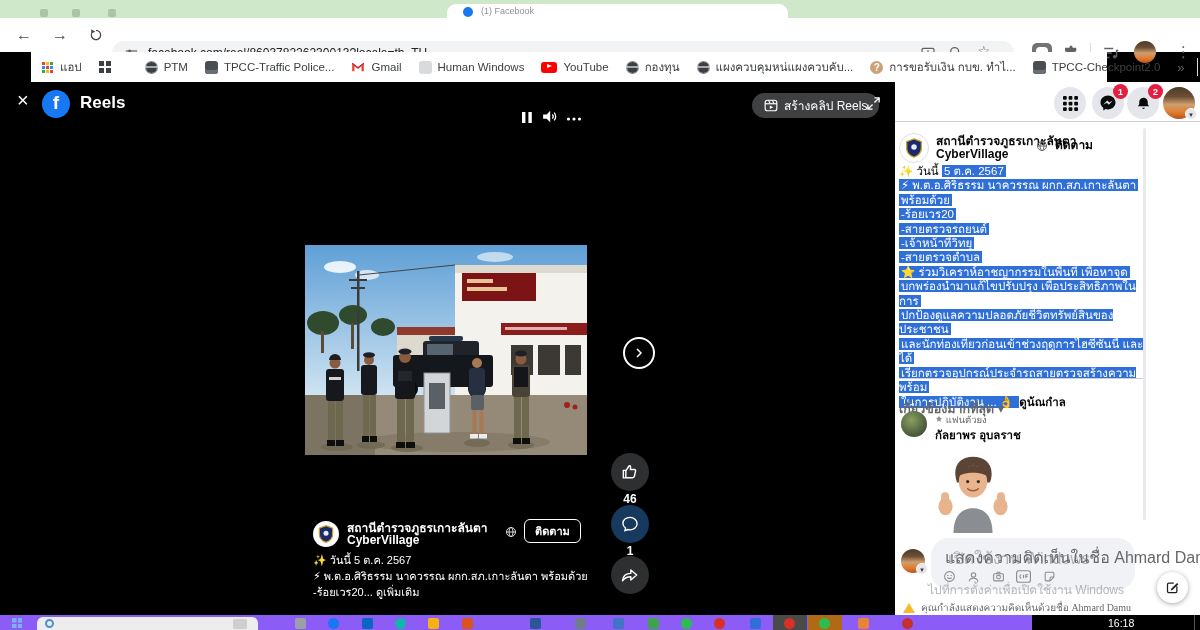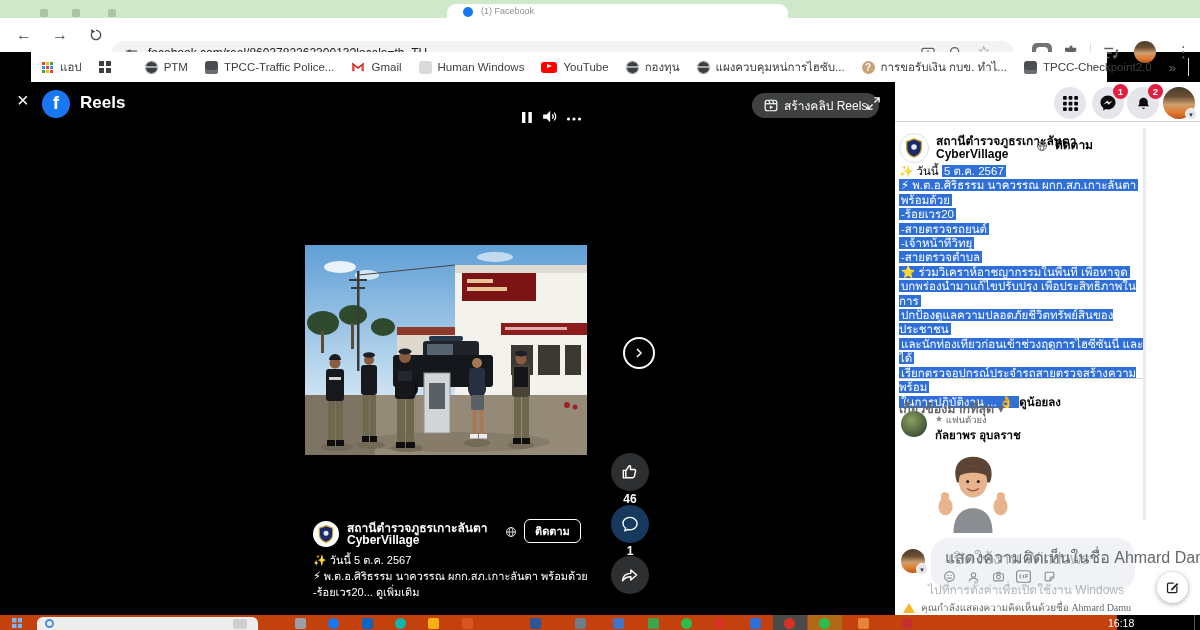--- a/index.html
+++ b/index.html
@@ -85,21 +85,21 @@
   #composer-placeholder{font-size:16px;color:#65676b;white-space:nowrap;}
   .wm{color:rgba(117,122,128,.55);pointer-events:none;white-space:nowrap;}
   #warning-text{font-size:10px;color:#65676b;white-space:nowrap;font-family:Liberation Serif, serif;}
   .warn-tri{width:0;height:0;border-left:6px solid transparent;border-right:6px solid transparent;
      border-bottom:10px solid #f7b928;position:relative;}
   #fab{width:31px;height:31px;border-radius:50%;background:#fff;box-shadow:0 1px 5px rgba(0,0,0,.35);
      display:flex;align-items:center;justify-content:center;}
   #scroll-line{width:3px;border-radius:2px;background:#e8eaed;}
   .divider{background:#ced0d4;height:1px;}
   
-  #taskbar{left:0;top:615px;width:1117px;height:15px;background:#c2410c;}
+  #taskbar{left:0;top:615px;width:1032px;height:15px;background:#8b5cf6;}
   #tb-search{left:37px;top:2px;width:221px;height:13px;background:#ededed;border-radius:6px 6px 0 0;}
   .tb-ico{top:3px;width:11px;height:11px;border-radius:2px;}
   .tb-circ{border-radius:50%;}
   .tb-hl{top:0;width:34px;height:15px;}
   #tb-clock{top:2px;font-size:10.5px;color:#fff;}
   .comp-ico{display:inline-block;margin-right:7px;}
 </style>
 </head>
 <body>
 
@@ -203,21 +203,21 @@
     <span class="bm">
         <span class="yt-ico"></span>
         <span>YouTube</span>
       </span>
     <span class="bm">
         <span class="globe-ico"></span>
         <span>กองทุน</span>
       </span>
     <span class="bm">
         <span class="globe-ico"></span>
-        <span>แผงควบคุมหน่การไฮซับ...</span>
+        <span>แผงควบคุมหน่แผงควบคับ...</span>
       </span>
     <span class="bm">
         <span class="q-ico">?</span>
         <span>การขอรับเงิน กบข. ทำไ...</span>
       </span>
     <span class="bm">
         <span class="dark-sq"></span>
         <span>TPCC-Checkpoint2.0</span>
       </span>
     <span class="bm-right">
@@ -494,21 +494,21 @@
       <div><span class="hl">พร้อมด้วย</span></div>
       <div><span class="hl">-ร้อยเวร20</span></div>
       <div><span class="hl">-สายตรวจรถยนต์</span></div>
       <div><span class="hl">-เจ้าหน้าที่วิทยุ</span></div>
       <div><span class="hl">-สายตรวจตำบล</span></div>
       <div><span class="hl">⭐ ร่วมวิเคราห์อาชญากรรมในพื้นที่ เพื่อหาจุด</span></div>
       <div><span class="hl">บกพร่องนำมาแก้ไขปรับปรุง เพื่อประสิทธิภาพในการ</span></div>
       <div><span class="hl">ปกป้องดูแลความปลอดภัยชีวิตทรัพย์สินของประชาชน</span></div>
       <div><span class="hl">และนักท่องเที่ยวก่อนเข้าช่วงฤดูการไฮซีซั่นนี้ และได้</span></div>
       <div><span class="hl">เรียกตรวจอุปกรณ์ประจำรถสายตรวจสร้างความพร้อม</span></div>
-      <div><span class="hl">ในการปฏิบัติงาน ... 👌 </span><span class="see-less">ดูน้อยลง</span></div>
+      <div><span class="hl">ในการปฏิบัติงาน ... 👌 </span><span class="see-less">ดูน้ณกำล</span></div>
     </div>
 
     <div class="abs divider" style="left:4px;top:296px;width:246px"></div>
     <div id="sort-row" class="abs" style="left:4px;top:317px">
       <span>เกี่ยวข้องมากที่สุด</span>
       <span>▾</span>
     </div>
 
     <div class="abs" style="left:6px;top:329px;width:26px;height:26px;border-radius:50%;background:radial-gradient(circle at 40% 35%,#8aa060,#47573a 70%,#2e3a26)"></div>
     <div class="abs" style="left:40px;top:330px" id="topfan">

